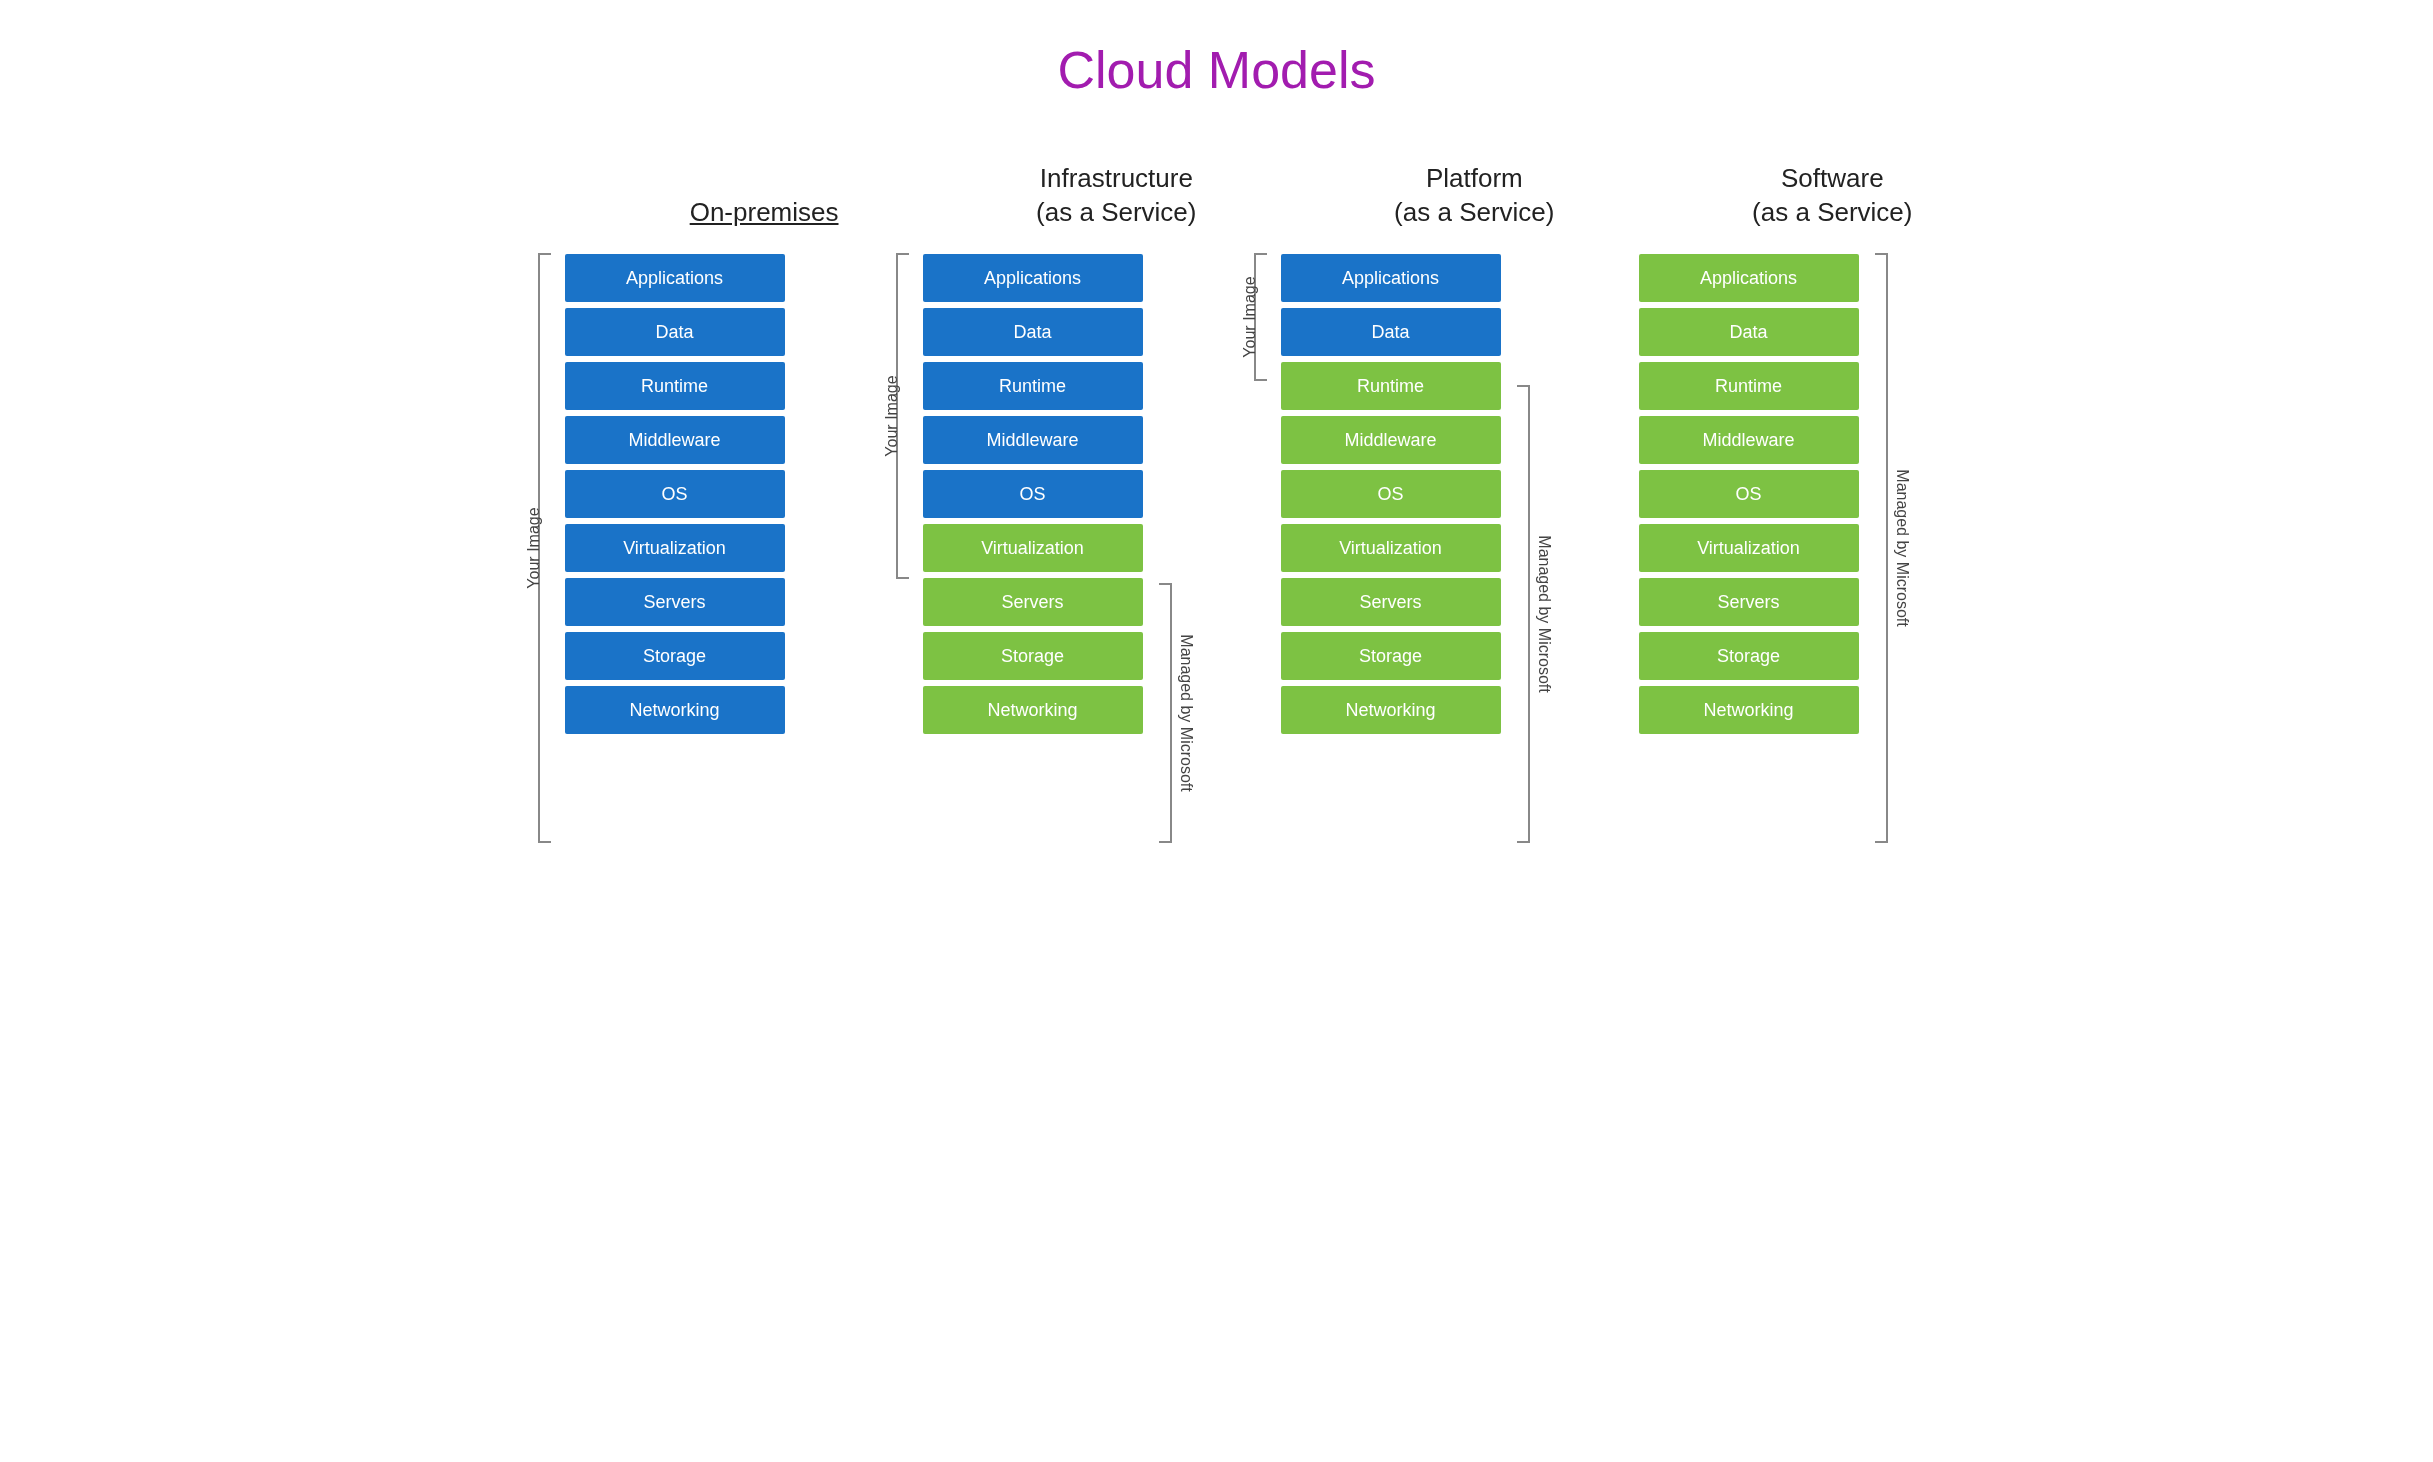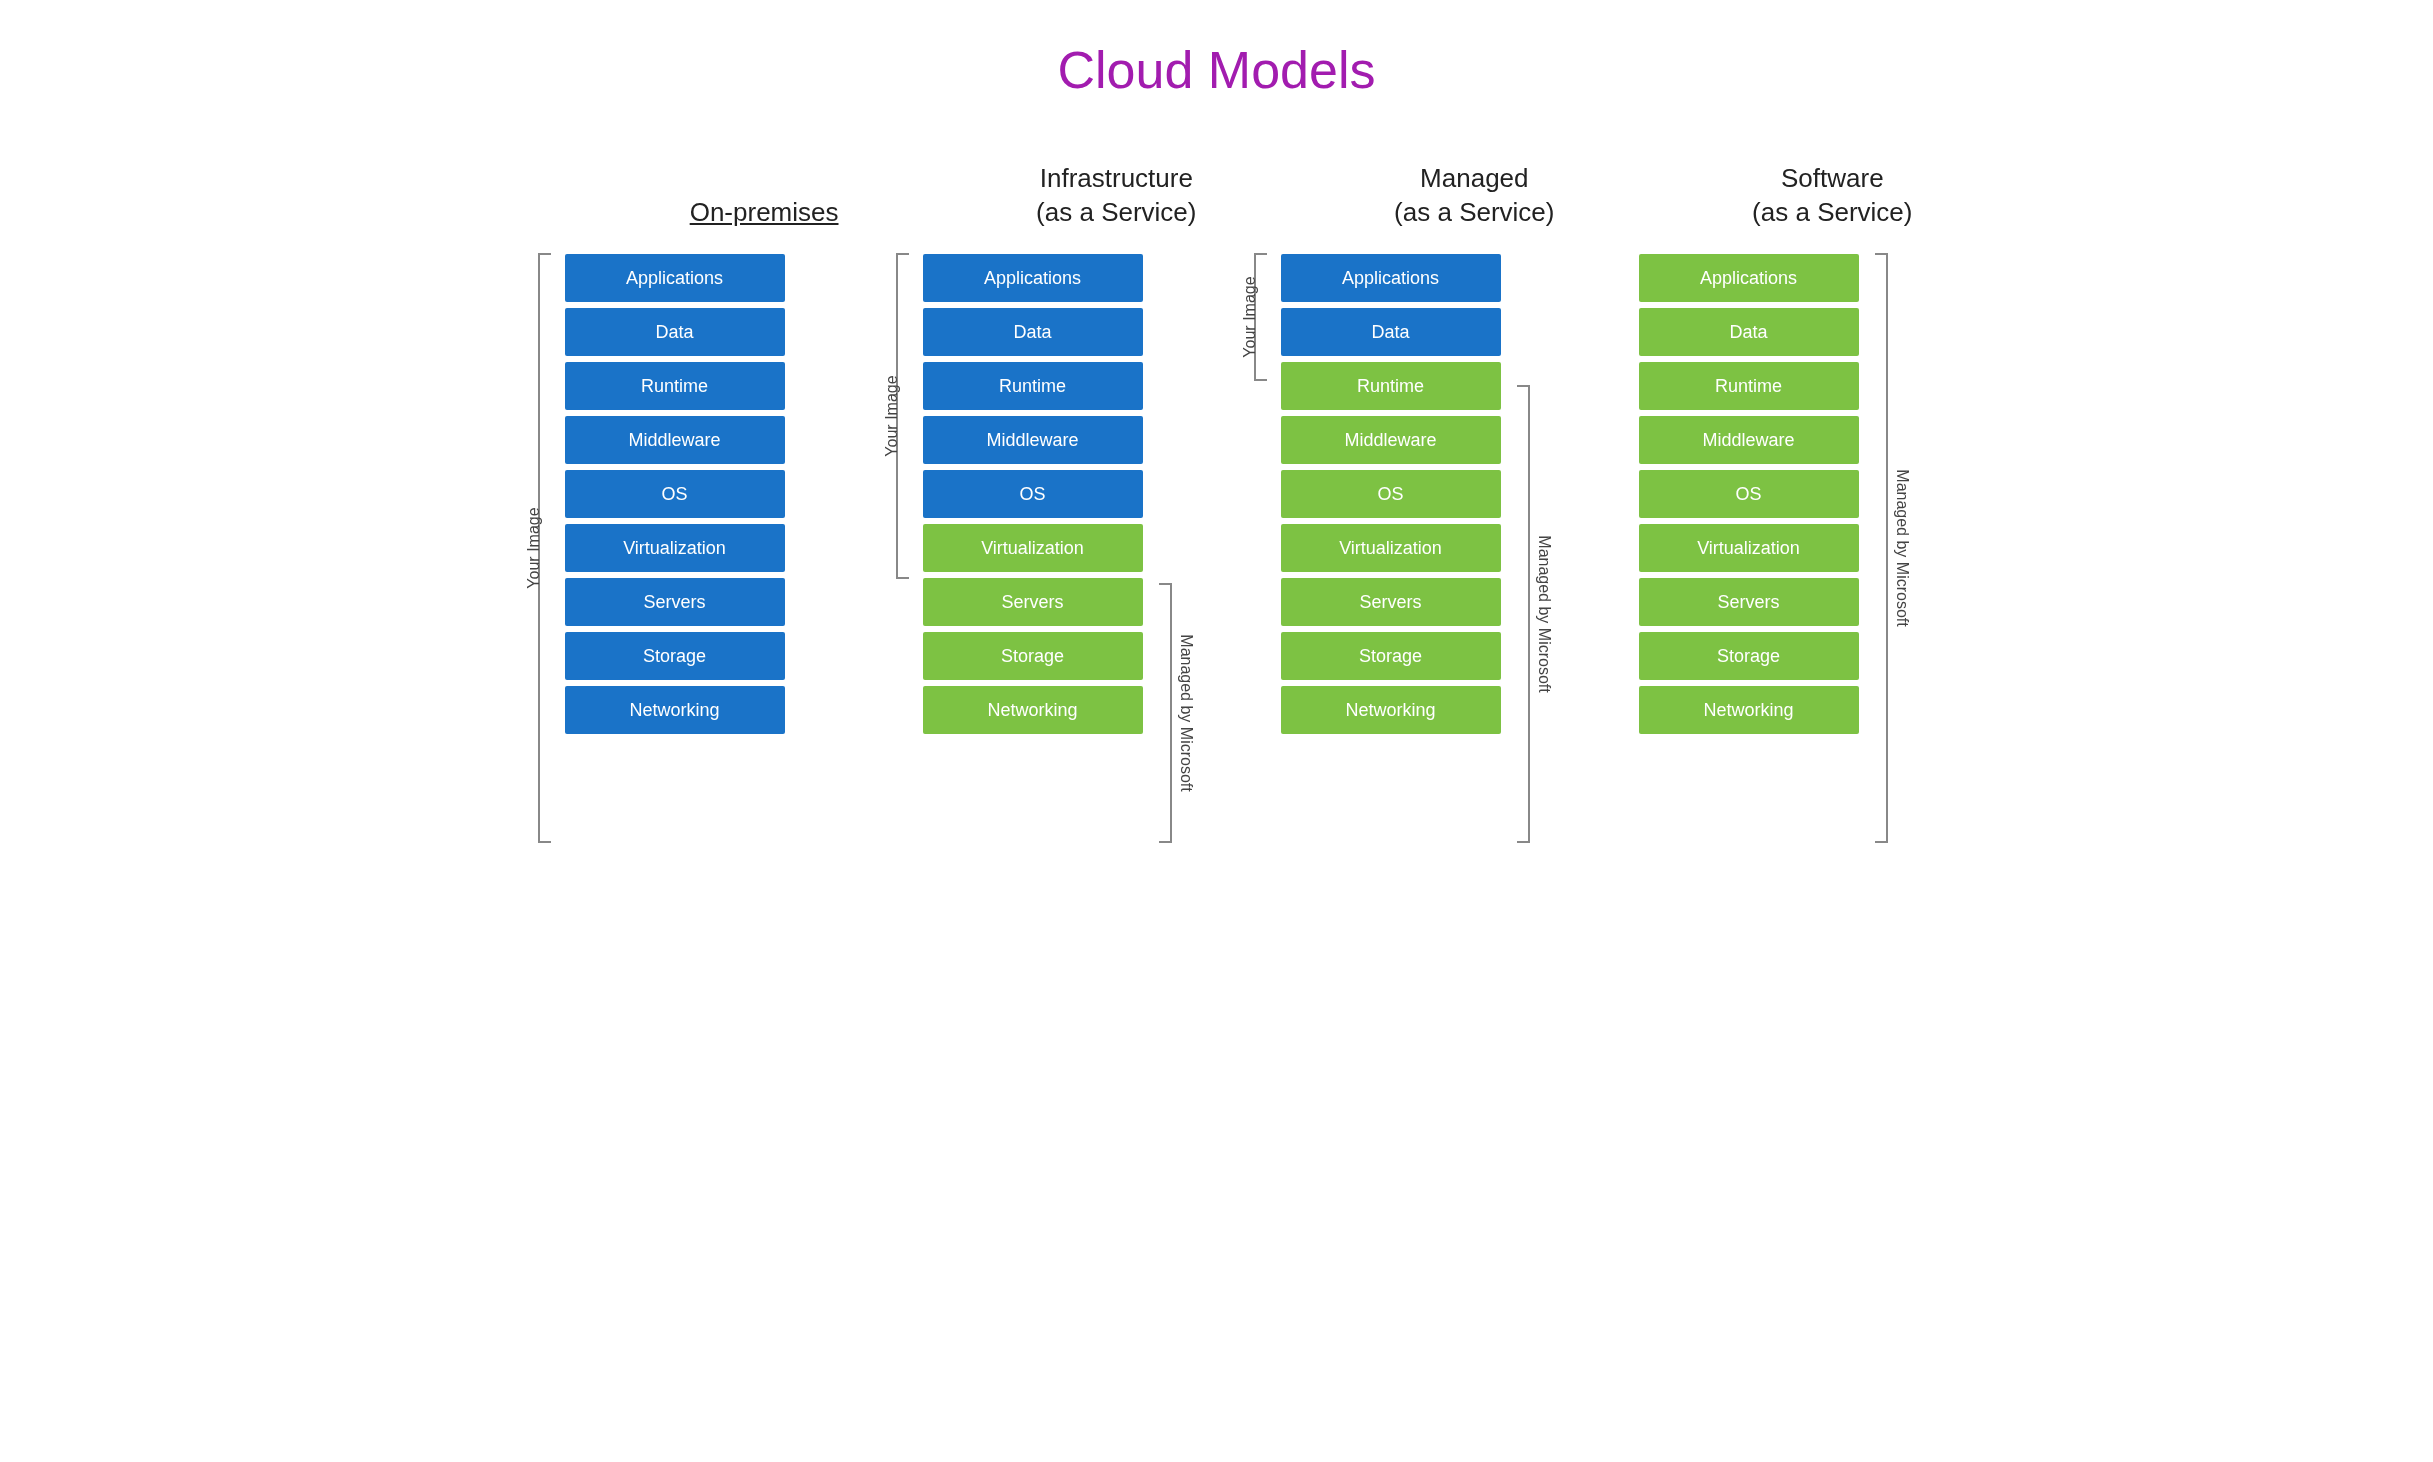--- a/index.html
+++ b/index.html
@@ -116,21 +116,21 @@
         </div>
         <div style="display: flex; flex-direction: column; width: 50px; flex-shrink: 0; height: 588px;">
           <svg width="50" height="588" style="overflow: visible;">
             <path d="M12,330 L24,330 L24,588 L12,588" stroke="#888" stroke-width="2" fill="none"></path>
             <text x="38" y="459" text-anchor="middle" dominant-baseline="middle" transform="rotate(90, 38, 459)" font-size="16" fill="#444">Managed by Microsoft</text>
           </svg>
         </div>
       </div>
     </div>
     <div class="model-col">
-      <div class="model-title" style="white-space: pre-line;">Managed
+      <div class="model-title" style="white-space: pre-line;">Platform
 (as a Service)</div>
       <div style="display: flex; flex-direction: row; align-items: stretch; gap: 4px;">
         <div style="display: flex; flex-direction: column; width: 40px; flex-shrink: 0; height: 588px;">
           <svg width="40" height="588" style="overflow: visible;">
             <path d="M30,0 L18,0 L18,126 L30,126" stroke="#888" stroke-width="2" fill="none"></path>
             <text x="14" y="63" text-anchor="middle" dominant-baseline="middle" transform="rotate(-90, 14, 63)" font-size="16" fill="#444">Your Image</text>
           </svg>
         </div>
         <div class="stack">
           <div class="tile tile-blue">Applications</div>

